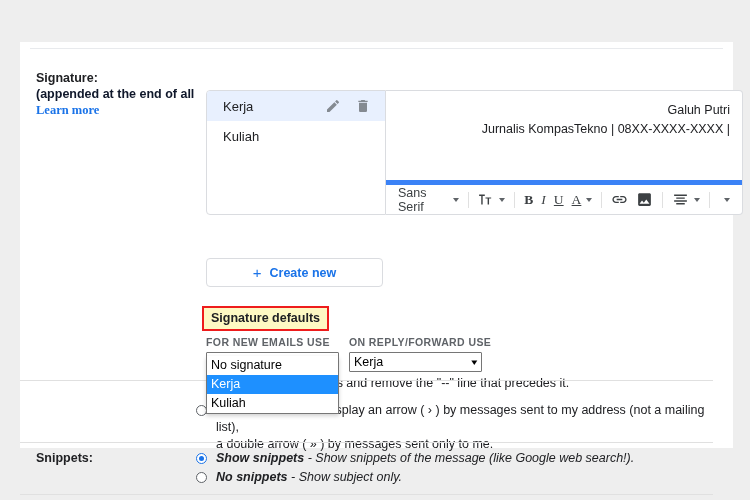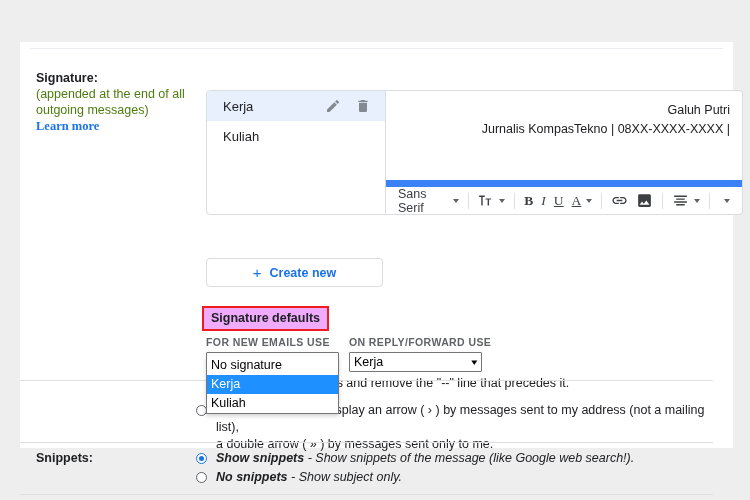--- a/index.html
+++ b/index.html
@@ -21,21 +21,21 @@
   }
 
   
   .row{position:absolute;left:10px;width:693px;box-sizing:border-box;}
   .row-rule{position:absolute;left:0;width:693px;height:1px;background:#e0e0e0;}
   .row-label{
     position:absolute;
     font-size:12.5px;font-weight:bold;color:#202124;line-height:16px;
   }
   .row-sub{
-    font-size:12.5px;font-weight:normal;color:#4d7c0f;line-height:16px;
+    font-size:12.5px;font-weight:bold;color:#0f172a;line-height:16px;
   }
   .link{color:#1a73e8;text-decoration:none;font-size:12.5px;font-family:Liberation Serif, serif;}
 
   
   .sig-list{
     position:absolute;left:176px;top:28px;width:180px;height:125px;
     background:#fff;border:1px solid #dadce0;border-radius:4px 0 0 4px;
     box-sizing:border-box;overflow:hidden;
   }
   .sig-item{
@@ -51,21 +51,21 @@
   .sig-editor{
     position:absolute;left:356px;top:28px;width:357px;height:125px;
     background:#fff;border:1px solid #dadce0;border-left:none;border-radius:0 4px 4px 0;
     box-sizing:border-box;
   }
   .sig-body{padding:10px 12px 0 12px;}
   .sig-line{font-size:12.5px;color:#202124;line-height:19px;white-space:nowrap;text-align:right;}
   .sig-line a{color:#7b5ea7;text-decoration:underline;}
   .sig-toolbar{
     position:absolute;left:0;right:0;bottom:0;height:34px;
-    border-top:7px solid #3b82f6;
+    border-top:5px solid #3b82f6;
     display:flex;align-items:center;gap:0px;padding:0 8px;box-sizing:border-box;
     color:#5f6368;
   }
   .tb-item{display:flex;align-items:center;height:26px;padding:0 4px;color:#3c4043;font-size:12.5px;}
   .tb-sep{width:1px;height:16px;background:#e0e0e0;margin:0 5px;}
   .caret{
     width:0;height:0;border-left:3.5px solid transparent;border-right:3.5px solid transparent;
     border-top:4px solid #5f6368;margin-left:5px;
   }
   .tb-icon{width:17px;height:17px;display:block;}
@@ -78,21 +78,21 @@
     border:1px solid #dadce0;border-radius:4px;background:#fff;
     display:flex;align-items:center;justify-content:center;gap:8px;
     color:#1a73e8;font-size:12.5px;font-weight:bold;cursor:pointer;box-sizing:border-box;
   }
   .create-new .plus{font-size:15px;font-weight:normal;line-height:1;}
 
   
   .sig-defaults-title{
     position:absolute;left:172px;top:244px;
     border:2px solid #ee1c1c;padding:3px 7px 4px 7px;
-    font-size:12.5px;font-weight:bold;color:#202124;background:#f0abfc;
+    font-size:12.5px;font-weight:bold;color:#202124;background:#fef9c3;
   }
   .defaults-cols{position:absolute;left:176px;top:274px;}
   .col-head{
     font-size:10.5px;letter-spacing:.4px;color:#5f6368;font-weight:bold;
     text-transform:uppercase;margin-bottom:4px;
   }
   .sel{
     width:133px;height:20px;box-sizing:border-box;
     border:1px solid #767676;background:#fff;border-radius:1px;
     font-size:12.5px;color:#000;padding:0 4px;
@@ -139,21 +139,20 @@
 
 <div class="page">
 
   <div class="panel">
     <div class="panel-top-rule"></div>
 
     <div class="row" style="top:20px;height:315px;">
       <div class="row-label" style="left:6px;top:8px;width:160px;">
         <div>Signature:</div>
         <div class="row-sub">(appended at the end of all</div>
-        <div class="row-sub">outgoing messages)</div>
         <a class="link" href="#">Learn more</a>
       </div>
 
       <div class="sig-list">
         <div class="sig-item selected">
           <span class="sig-name">Kerja</span>
           <span class="sig-actions">
             <span class="icon-btn">
               <svg viewBox="0 0 24 24" width="16" height="16" fill="#5f6368">
                   <path d="M3 17.25V21h3.75L17.81 9.94l-3.75-3.75L3 17.25zM20.71 7.04a.996.996 0 0 0 0-1.41l-2.34-2.34a.996.996 0 0 0-1.41 0l-1.83 1.83 3.75 3.75 1.83-1.83z"></path>

